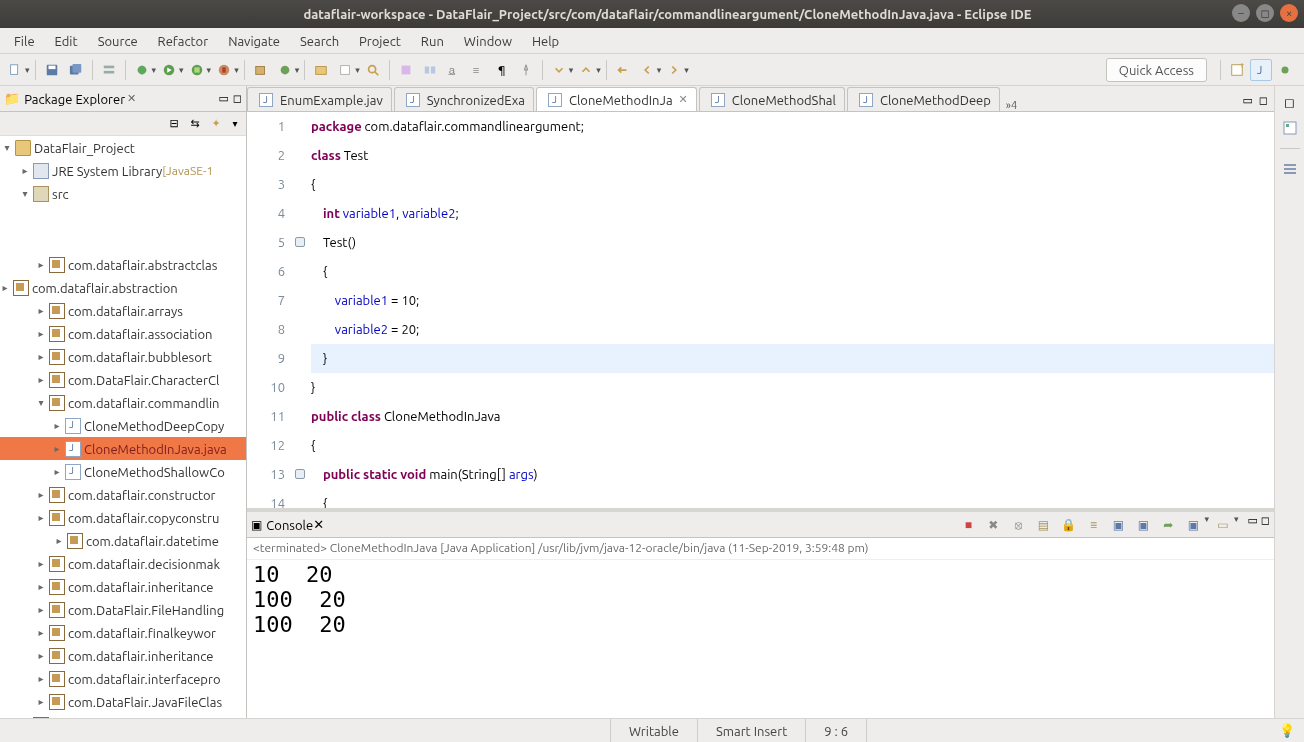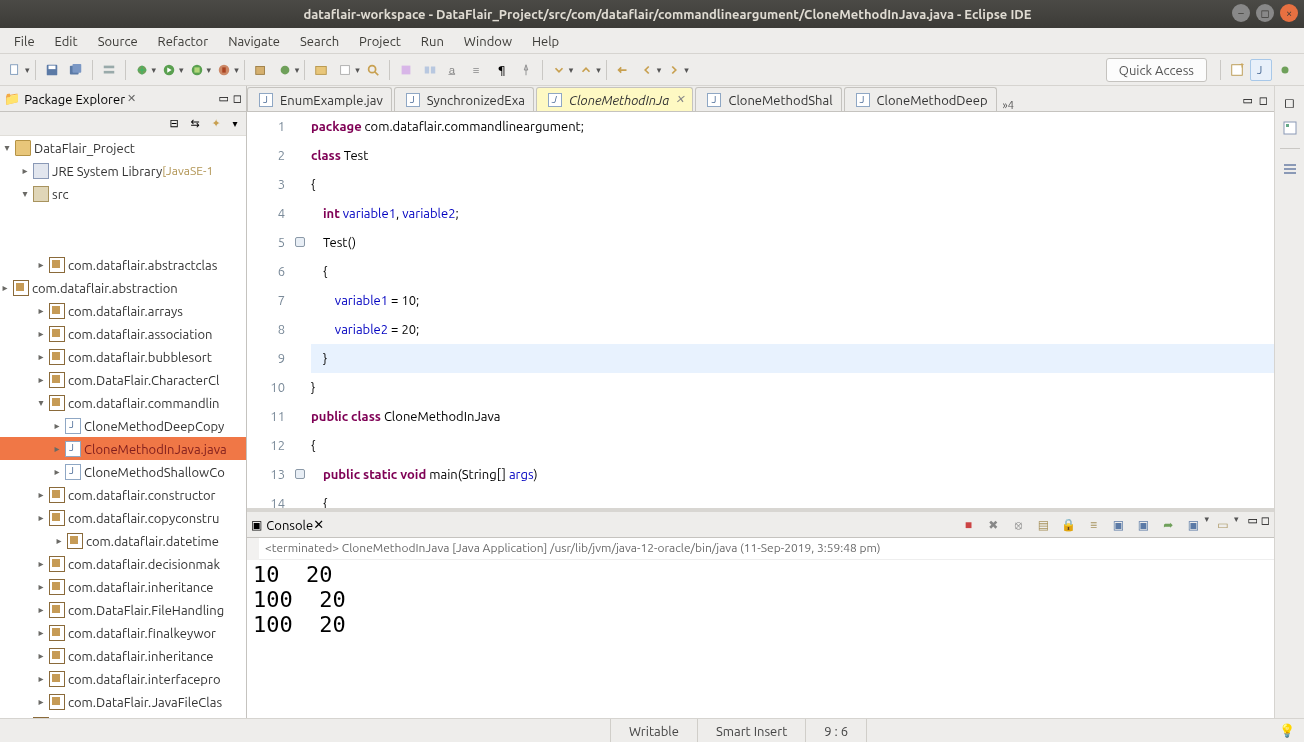--- a/index.html
+++ b/index.html
@@ -35,38 +35,38 @@
 .ico { width:16px; height:16px; display:inline-block; margin:0 3px; }
 .ico.proj{background:#e8c67a;border:1px solid #b59345;border-radius:1px;}
 .ico.pkg{background:#fff;border:1px solid #8a6a3a;position:relative;} .ico.pkg::after{content:"";position:absolute;left:2px;top:2px;width:8px;height:8px;background:#c69b56;}
 .ico.java{background:#fff;border:1px solid #8fa7c4;position:relative;} .ico.java::after{content:"J";position:absolute;left:3px;top:0;font-size:10px;color:#4a6a96;}
 .ico.lib{background:#e2e6ee;border:1px solid #8a99b6;}
 .ico.src{background:#e0d6b8;border:1px solid #a8935e;}
 .jse{color:#b19453;font-size:12px;}
 .center { flex:1; display:flex; flex-direction:column; min-width:0; }
 .edtabs { height:26px; background:#eeedeb; border-bottom:1px solid #c5c3bf; display:flex; align-items:flex-end; }
 .etab { height:24px; padding:0 8px; display:flex; align-items:center; gap:4px; border:1px solid #c5c3bf; border-bottom:none; background:#eeedeb; margin-right:2px; border-radius:3px 3px 0 0; font-size:12px; color:#333;}
-.etab.act { background:#fef9c3;font-style:italic; }
+.etab.act { background:#ffffff; }
 .etab .tx{color:#888;font-size:11px;margin-left:2px;}
 .etmore{margin-left:4px;font-size:11px;color:#555;}
 .editor { flex:1; display:flex; background:#fff; font-family:"DejaVu Sans Mono","Consolas",monospace; font-size:24px; overflow:hidden; min-height:0;}
 .gut { width:46px; text-align:right; color:#7a8a99; padding-right:8px; background:#fff; user-select:none; }
 .ann { width:18px; background:#fff; }
 .code { flex:1; white-space:pre; color:#000; position:relative; }
 .code .ln{height:29px;line-height:29px;}
 .gut .ln{height:29px;line-height:29px;}
 .ann .ln{height:29px;line-height:29px;position:relative;}
 .ann .mk{position:absolute;left:2px;top:9px;width:10px;height:10px;border:1px solid #8b99a8;background:#e8eef5;border-radius:2px;}
 .hlline{background:#e8f2fe;}
 .kw{color:#7f0055;font-weight:bold;}
 .fld{color:#0000c0;}
 .bottom { height:210px; border-top:4px solid #d8d6d2; display:flex; flex-direction:column; }
 .chead { height:26px; background:#eeedeb; border-bottom:1px solid #c5c3bf; display:flex; align-items:center; padding:0 4px; }
 .chead .vctrl{margin-left:auto;display:flex;gap:3px;}
-.cinfo { height:22px; background:#fff; color:#6a6a6a; font-size:12px; padding:3px 6px; border-bottom:1px solid #eee; white-space:nowrap; overflow:hidden;margin-left:12px;}
+.cinfo { height:22px; background:#fff; color:#6a6a6a; font-size:12px; padding:3px 6px; border-bottom:1px solid #eee; white-space:nowrap; overflow:hidden;}
 .cout { flex:1; background:#fff; font-family:"DejaVu Sans Mono",monospace; font-size:22px; color:#000; padding:2px 6px; white-space:pre; }
 .status { height:24px; background:#eeedeb; border-top:1px solid #d6d4d0; display:flex; align-items:center; font-size:12px; color:#444; }
 .status .cell{padding:0 18px;border-left:1px solid #d0cec9;height:100%;display:flex;align-items:center;}
 .status .bulb{margin-left:auto;margin-right:8px;}
 </style>
 </head>
 <body>
 
 <div class="titlebar">
   <span class="t">dataflair-workspace - DataFlair_Project/src/com/dataflair/commandlineargument/CloneMethodInJava.java - Eclipse IDE</span>

